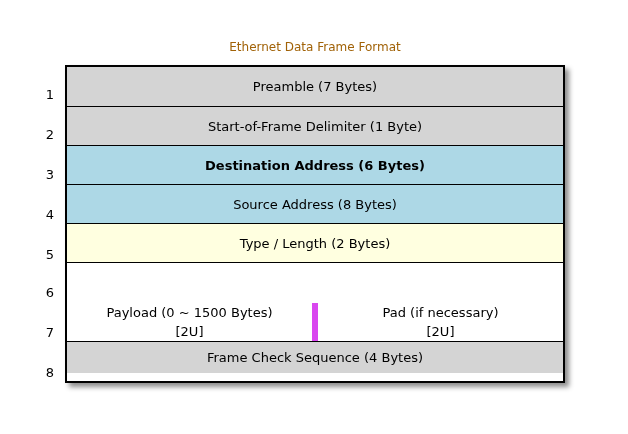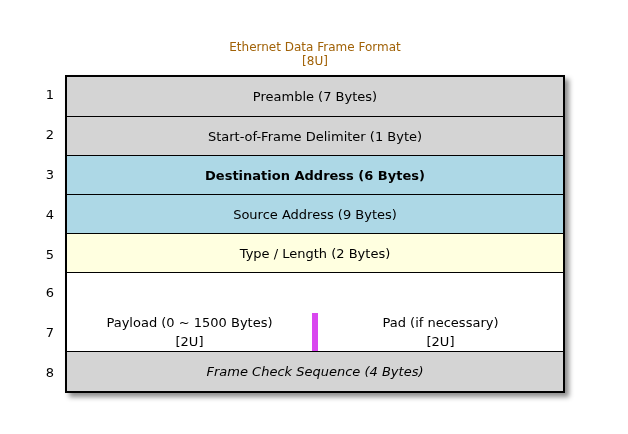--- a/index.html
+++ b/index.html
@@ -22,21 +22,21 @@
     top: 40px;
     width: 500px;
     text-align: center;
     font-size: 12px;
     line-height: 14px;
     color: #a16207;
   }
   .frame-box {
     position: absolute;
     left: 65px;
-    top: 75px;
+    top: 65px;
     width: 500px;
     height: 318px;
     box-sizing: border-box;
     border: 2px solid #000000;
     box-shadow: 4px 4px 5px rgba(0,0,0,0.45);
     display: flex;
     flex-direction: column;
     background: #ffffff;
   }
   .frame-row {
@@ -44,21 +44,21 @@
     flex: 0 0 auto;
     display: flex;
     align-items: center;
     justify-content: center;
     font-size: 13px;
     text-align: center;
   }
   .frame-row + .frame-row { border-top: 1px solid #000000; }
   .h-single { height: 39px; }
   .h-double { height: 79px; }
-  .h-last   { height: 40px; font-style: italic; }
+  .h-last   { height: 32px; }
   .split-row { padding: 0; align-items: flex-end; }
   .split-cell {
     flex: 1 1 50%;
     display: flex;
     flex-direction: column;
     align-items: center;
     justify-content: center;
     line-height: 19px;
   }
   .split-cell.right { border-left: 6px solid #d946ef; }
@@ -73,21 +73,20 @@
     color: #000000;
   }
 </style>
 </head>
 <body>
 
 <div class="stage">
 
   <div class="diagram-title">
     <div>Ethernet Data Frame Format</div>
-    <div>[8U]</div>
   </div>
 
   <div class="row-num" style="top:85px;">1</div>
   <div class="row-num" style="top:125px;">2</div>
   <div class="row-num" style="top:165px;">3</div>
   <div class="row-num" style="top:205px;">4</div>
   <div class="row-num" style="top:245px;">5</div>
   <div class="row-num" style="top:283px;">6</div>
   <div class="row-num" style="top:323px;">7</div>
   <div class="row-num" style="top:363px;">8</div>
@@ -100,21 +99,21 @@
 
     <div class="frame-row h-single" style="background-color: rgb(212, 212, 212);">
       <span>Start-of-Frame Delimiter (1 Byte)</span>
     </div>
 
     <div class="frame-row h-single" style="background-color: rgb(173, 216, 230); font-weight: bold;">
       <span>Destination Address (6 Bytes)</span>
     </div>
 
     <div class="frame-row h-single" style="background-color: rgb(173, 216, 230);">
-      <span>Source Address (9 Bytes)</span>
+      <span>Source Address (8 Bytes)</span>
     </div>
 
     <div class="frame-row h-single" style="background-color: rgb(255, 255, 224);">
       <span>Type / Length (2 Bytes)</span>
     </div>
 
     <div class="frame-row h-double split-row">
       <div class="split-cell" style="background-color: rgb(255, 255, 255);">
         <span>Payload (0 ~ 1500 Bytes)</span>
         <span>[2U]</span>

